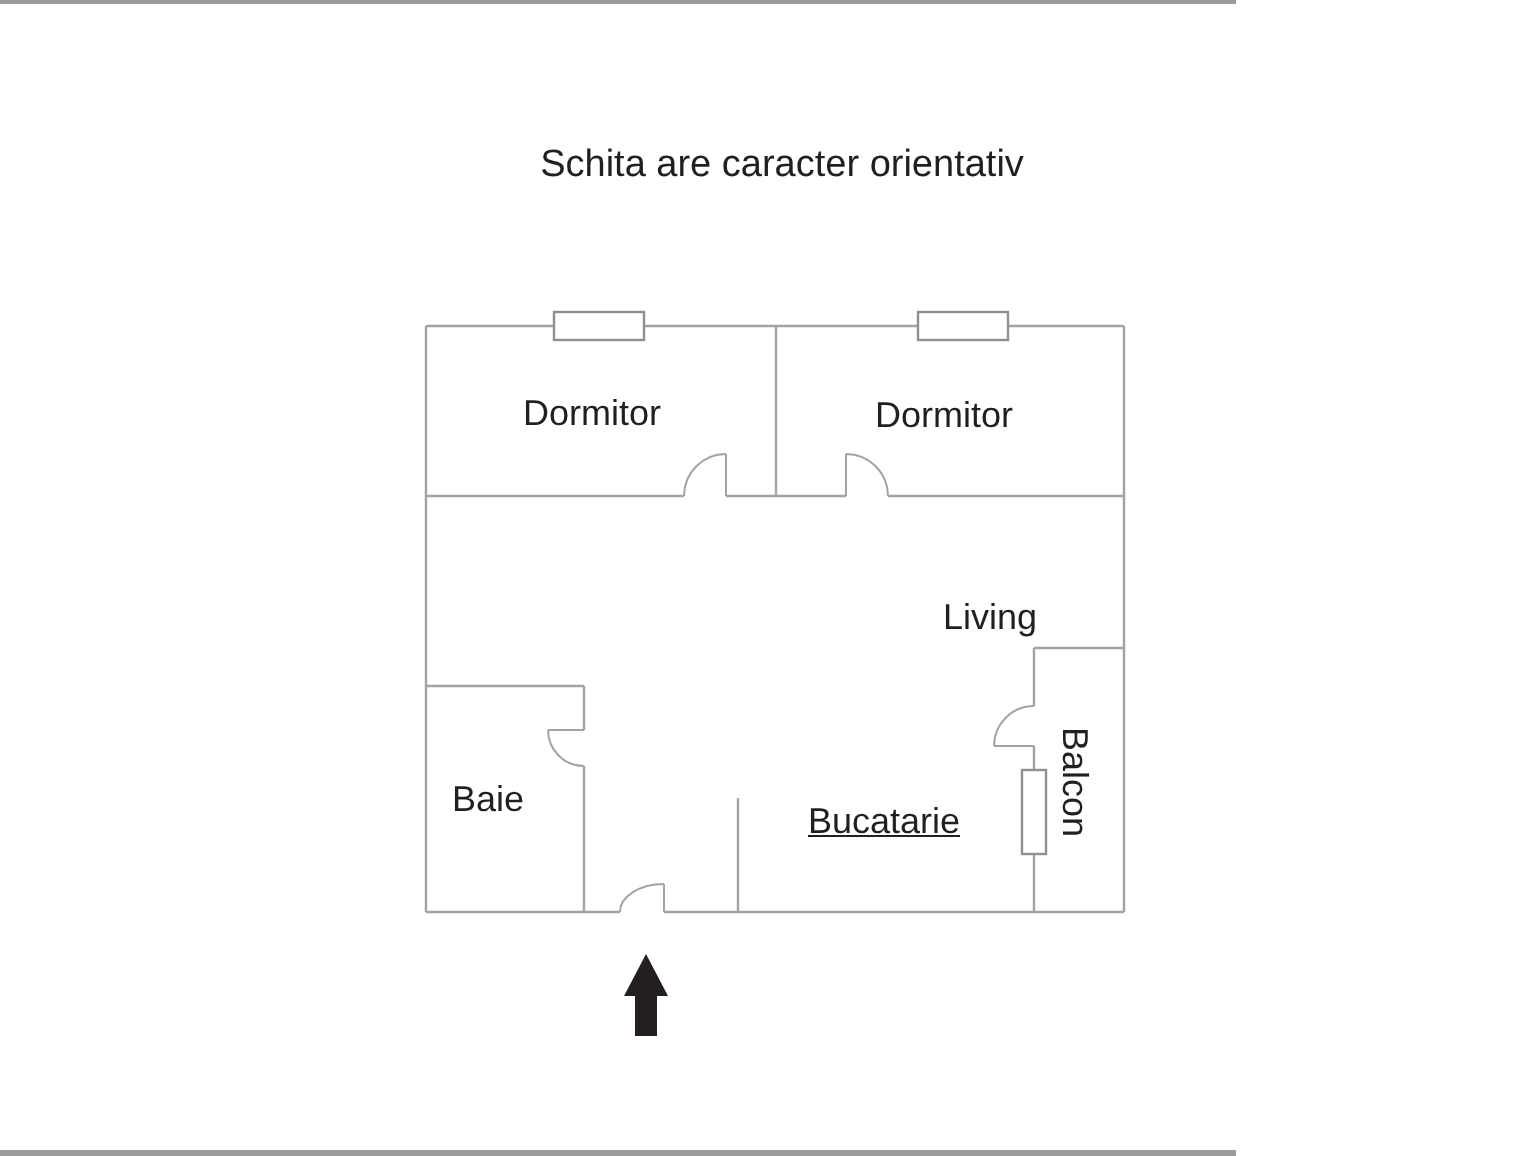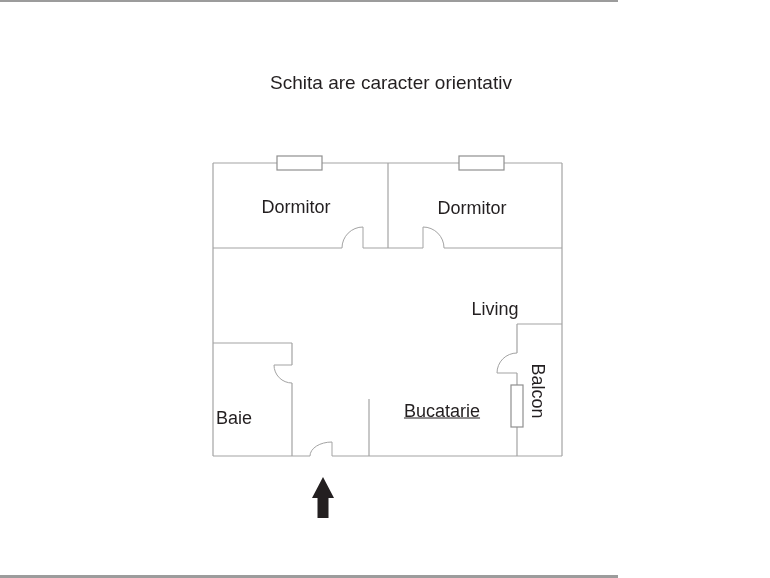--- a/index.html
+++ b/index.html
@@ -64,21 +64,21 @@
     color: var(--text, #231f20);
     white-space: nowrap;
   }
   .room-label.rotated {
     transform: translate(-50%, -50%) rotate(90deg);
   }
   #lbl-dormitor-left  { left: 296px; top: 207px; }
   #lbl-dormitor-right { left: 472px; top: 208px; }
   #lbl-dining         { left: 300px; top: 297px; }
   #lbl-living         { left: 495px; top: 298px; margin-top: 11px; }
-  #lbl-bathroom       { left: 234px; top: 400px; margin-top: 18px; }
+  #lbl-bathroom       { left: 244px; top: 400px; }
   #lbl-kitchen        { left: 442px; top: 411px; text-decoration: underline; }
   #lbl-balcony        { left: 537px; top: 391px; }
 </style>
 </head>
 <body>
 
 <div class="canvas">
 
   <div class="edge-bar top"></div>
 

